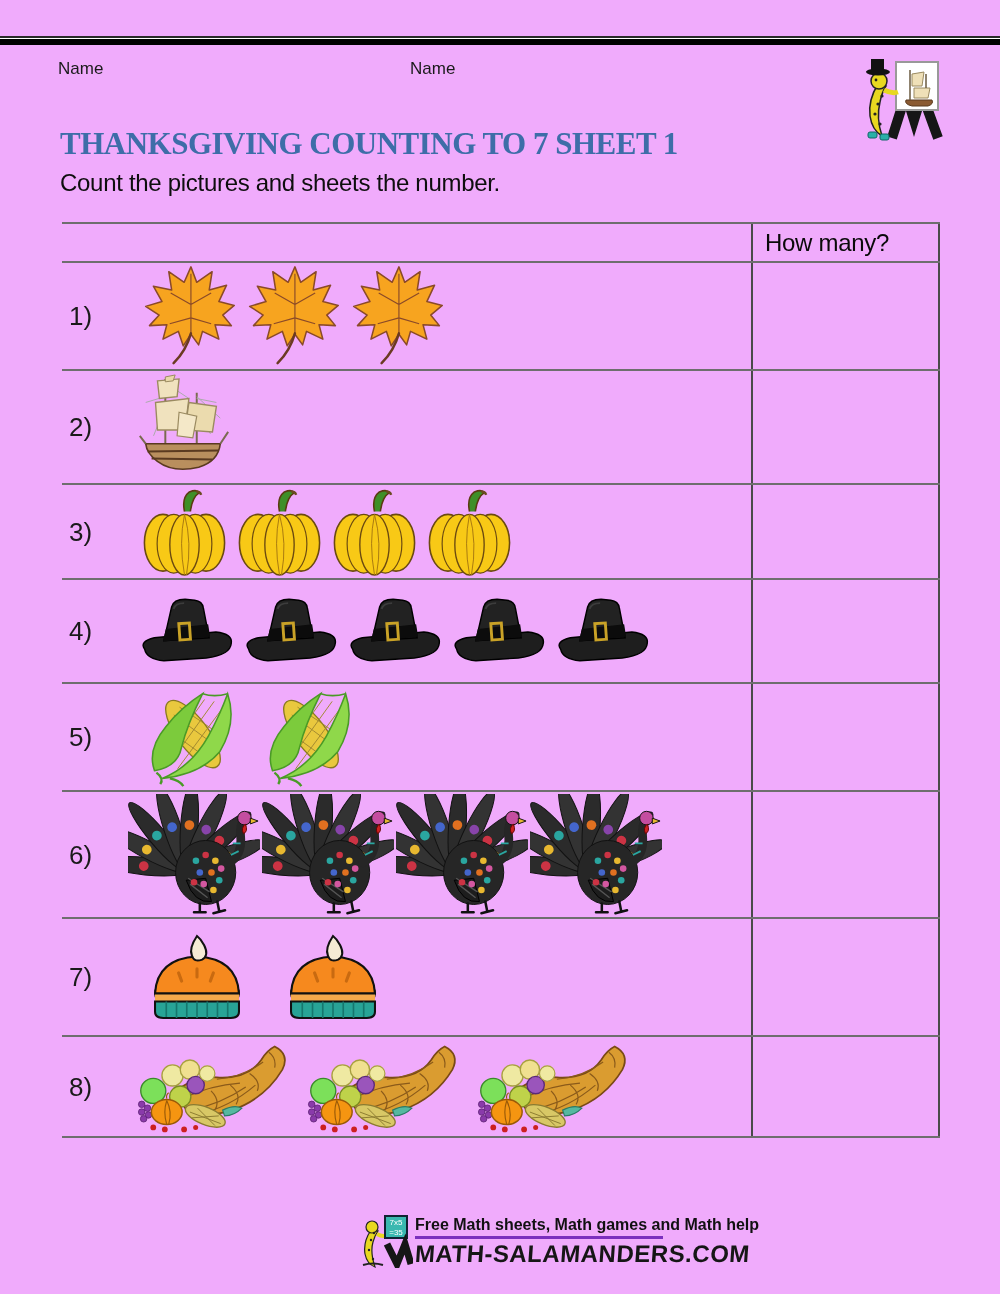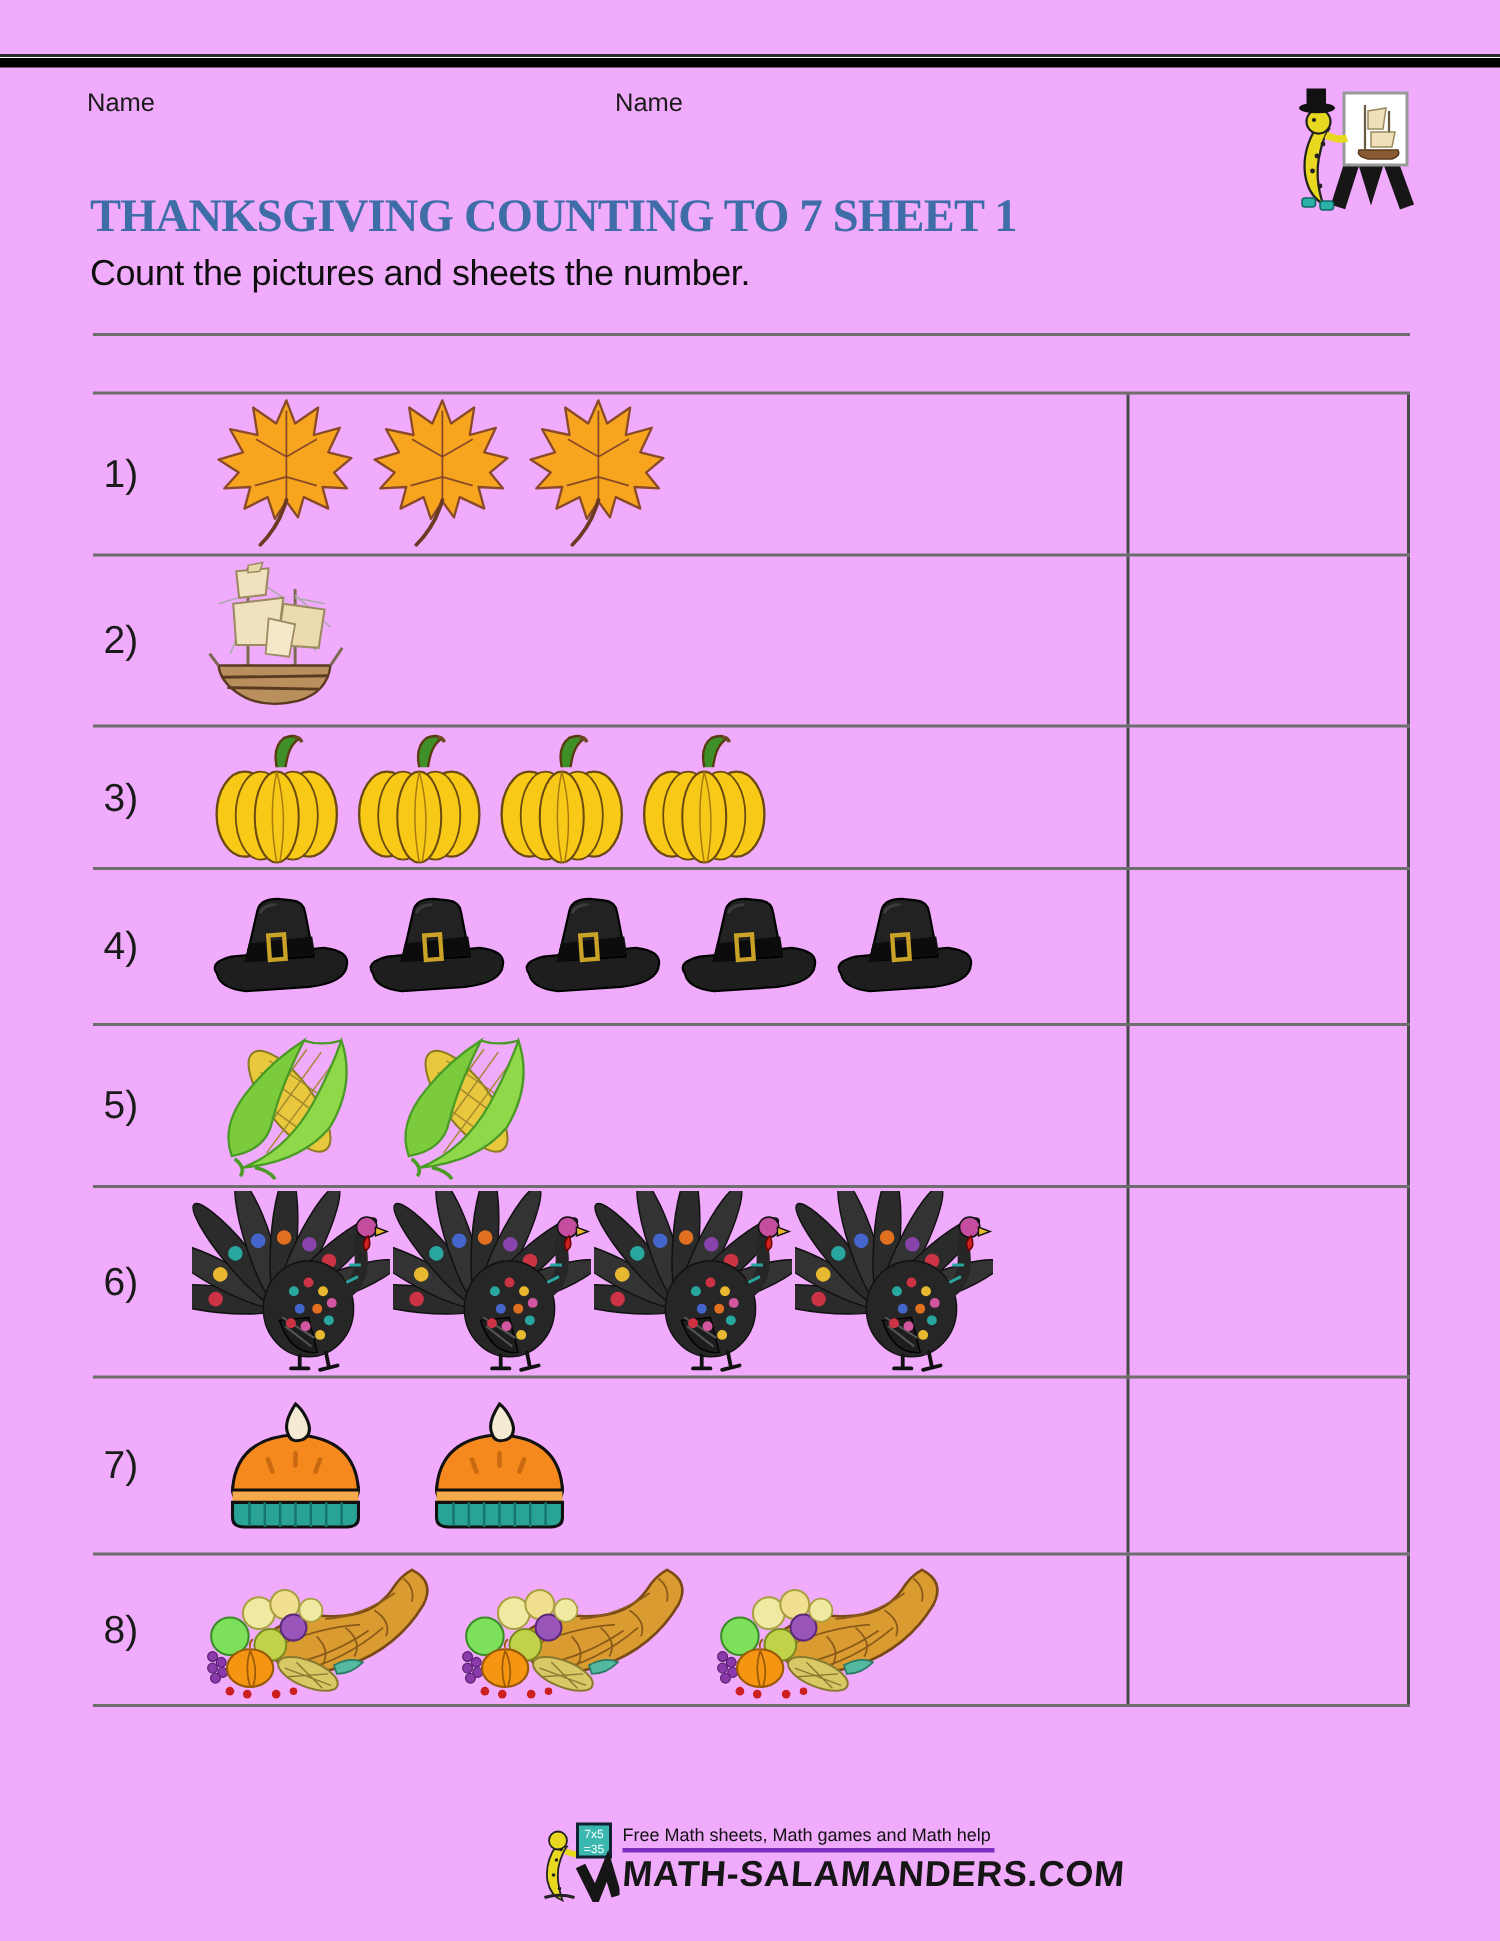--- a/index.html
+++ b/index.html
@@ -27,21 +27,21 @@
   .header-row .answer-col{display:flex;align-items:center;}
   .how-many{font-size:24px;color:#0a0a0a;padding-left:12px;letter-spacing:-0.3px;}
   .row-num{position:absolute;left:7px;top:50%;transform:translateY(-50%);
            font-size:26px;color:#1a1a1a;}
   .pics{display:flex;align-items:center;}
   .pic{flex:0 0 auto;display:block;}
   
   .footer{position:absolute;left:357px;top:1210px;width:320px;height:64px;display:flex;}
   .footer-icon{width:56px;height:58px;flex:0 0 auto;}
   .footer-text{margin-left:2px;}
-  .tagline{font-size:12px;font-weight:normal;color:#111;white-space:nowrap;padding-top:6px;}
+  .tagline{font-size:16px;font-weight:bold;color:#111;white-space:nowrap;padding-top:6px;}
   .tag-rule{height:3px;background:#7B2FBE;width:248px;margin-top:2px;}
   .site-name{font-family:"Liberation Sans",sans-serif;font-weight:bold;font-size:24px;
              color:#161616;letter-spacing:0.5px;transform:skewX(-4deg);
              white-space:nowrap;margin-top:1px;}
   .defs-holder{position:absolute;width:0;height:0;overflow:hidden;}
 </style>
 </head>
 <body>
 
 <div class="page">
@@ -73,20 +73,23 @@
       <rect x="24" y="78" width="9" height="6" rx="2" fill="#2AB0A8" stroke="#166"></rect>
     </svg>
   </div>
 
   <h1 class="page-title">THANKSGIVING COUNTING TO 7 SHEET 1</h1>
   <p class="instruction">Count the pictures and sheets the number.</p>
 
   <div class="worksheet-table">
     <div class="t-row header-row">
       <div class="items-col"></div>
+      <div class="answer-col">
+        <span class="how-many">How many?</span>
+      </div>
     </div>
     <div id="rows">
         <div class="t-row" style="height: 106px;">
           <div class="items-col">
             <span class="row-num">1)</span>
             <div class="pics" style="margin-left: 78px; gap: 6px;">
               <svg class="pic" width="98" height="104" viewBox="0 0 100 108">
                 <use href="#sym-maple-leaf"></use>
               </svg>
               <svg class="pic" width="98" height="104" viewBox="0 0 100 108">

